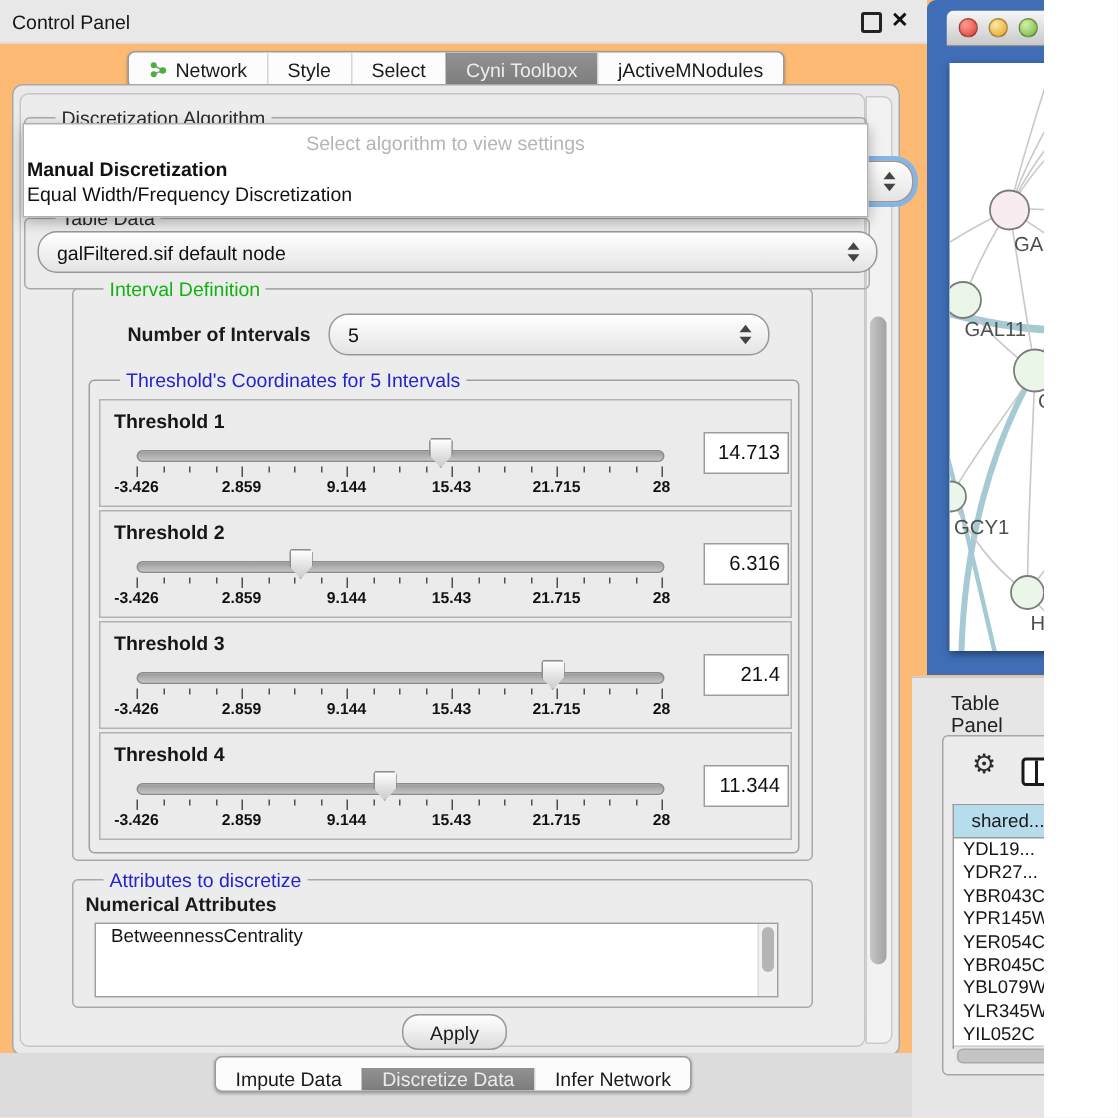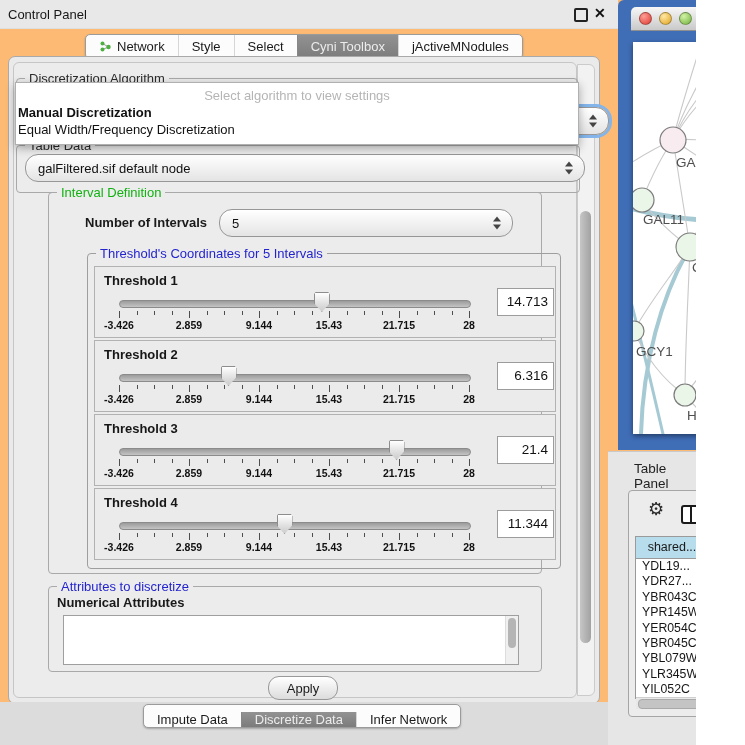--- a/index.html
+++ b/index.html
@@ -14,21 +14,21 @@
   .seg-bar{display:flex;align-items:stretch;height:23px;background:#fcfcfc;border:1px solid #9b9b9b;
     border-radius:5px;overflow:hidden;box-shadow:0 1px 2px rgba(0,0,0,.25);font-size:13px;}
   .seg{display:flex;align-items:center;gap:5px;padding:0 13px;color:#1a1a1a;border-left:1px solid #d6d6d6;white-space:nowrap;cursor:default;}
   .seg:first-child{border-left:none;}
   .seg.dark{background:linear-gradient(#929292,#7c7c7c);color:#ececec;border-left-color:#878787;}
   .cp-main{left:8px;top:56px;width:590px;height:646px;background:#eaeaea;border:1px solid #a9a9a9;border-radius:7px;}
   .cp-inner{left:13px;top:62px;width:562px;height:634px;background:#ececec;border:1px solid #c6c6c6;border-radius:6px;}
   .vscroll{left:577px;top:64px;width:16px;height:630px;background:#f2f2f2;border:1px solid #cbcbcb;border-radius:0 6px 6px 0;}
   .vthumb{left:2px;top:146px;width:11px;height:432px;border-radius:6px;background:linear-gradient(90deg,#c6c6c6,#a2a2a2);}
   .group{border:1px solid #a9a9a9;border-radius:4px;}
-  .legend{position:absolute;top:-8px;left:8px;background:#ececec;padding:0 4px;font-size:13px;white-space:nowrap;}
+  .legend{position:absolute;top:-8px;left:20px;background:#ececec;padding:0 4px;font-size:13px;white-space:nowrap;}
   .lg-green{color:#12b212;} .lg-blue{color:#2424cf;} .lg-dark{color:#2b2b2b;}
   .combo{background:linear-gradient(#ffffff,#e4e4e4);border:1px solid #979797;border-radius:13px;
     font-size:13px;color:#111;display:flex;align-items:center;padding:0 26px 0 12px;box-shadow:inset 0 1px 0 #fff;}
   .stepper{position:absolute;right:11px;top:50%;transform:translateY(-50%);width:8px;height:13px;}
   .stepper:before,.stepper:after{content:"";position:absolute;left:0;border-left:4px solid transparent;border-right:4px solid transparent;}
   .stepper:before{top:0;border-bottom:5px solid #444;}
   .stepper:after{bottom:0;border-top:5px solid #444;}
   .focus-ring{box-shadow:0 0 0 3px #83b4ea, inset 0 1px 0 #fff;}
   .popup{left:15px;top:82px;width:562px;height:61px;background:#fff;border:1px solid #b0b0b0;
     box-shadow:0 3px 9px rgba(0,0,0,.32);z-index:10;}
@@ -146,21 +146,21 @@
       </div>
   </div>
 
   <div class="abs group" style="left:48px;top:192px;width:492px;height:380px;">
     <div class="legend lg-green">Interval Definition</div>
     <div class="abs" style="left:36px;top:22px;font-size:13px;font-weight:bold;">Number of Intervals</div>
     <div class="abs combo" style="left:170px;top:16px;width:254px;height:26px;">
       <span>5</span>
       <span class="stepper"></span>
     </div>
-    <div class="abs group" style="left:10px;top:60px;width:472px;height:314px;border-color:#9e9e9e;margin-left:28px;">
+    <div class="abs group" style="left:10px;top:60px;width:472px;height:314px;border-color:#9e9e9e;">
       <div class="legend lg-blue">Threshold's Coordinates for 5 Intervals</div>
       <div id="thresholds">
           <div class="thr-panel" style="top: 12px;">
             <div class="thr-label">Threshold 1</div>
             <div class="thr-track"></div>
             <div class="thr-handle" style="left: 218.9px;"></div>
             <div class="tick major" style="left: 24px;"></div>
             <div class="tick minor" style="left: 41.5px;"></div>
             <div class="tick minor" style="left: 59px;"></div>
             <div class="tick minor" style="left: 76.5px;"></div>
@@ -290,20 +290,21 @@
           </div>
         </div>
     </div>
   </div>
 
   <div class="abs group" style="left:48px;top:586px;width:492px;height:84px;">
     <div class="legend lg-blue">Attributes to discretize</div>
     <div class="abs" style="left:8px;top:8px;font-size:13px;font-weight:bold;">Numerical Attributes</div>
     <div class="abs attr-list">
       <div id="attr-items">
+          <div class="attr-item">BetweennessCentrality</div>
         </div>
       <div class="list-scroll">
         <div class="list-thumb"></div>
       </div>
     </div>
   </div>
 
   <div class="abs apply-btn">Apply</div>
 
   <div class="abs bottom-strip"></div>

